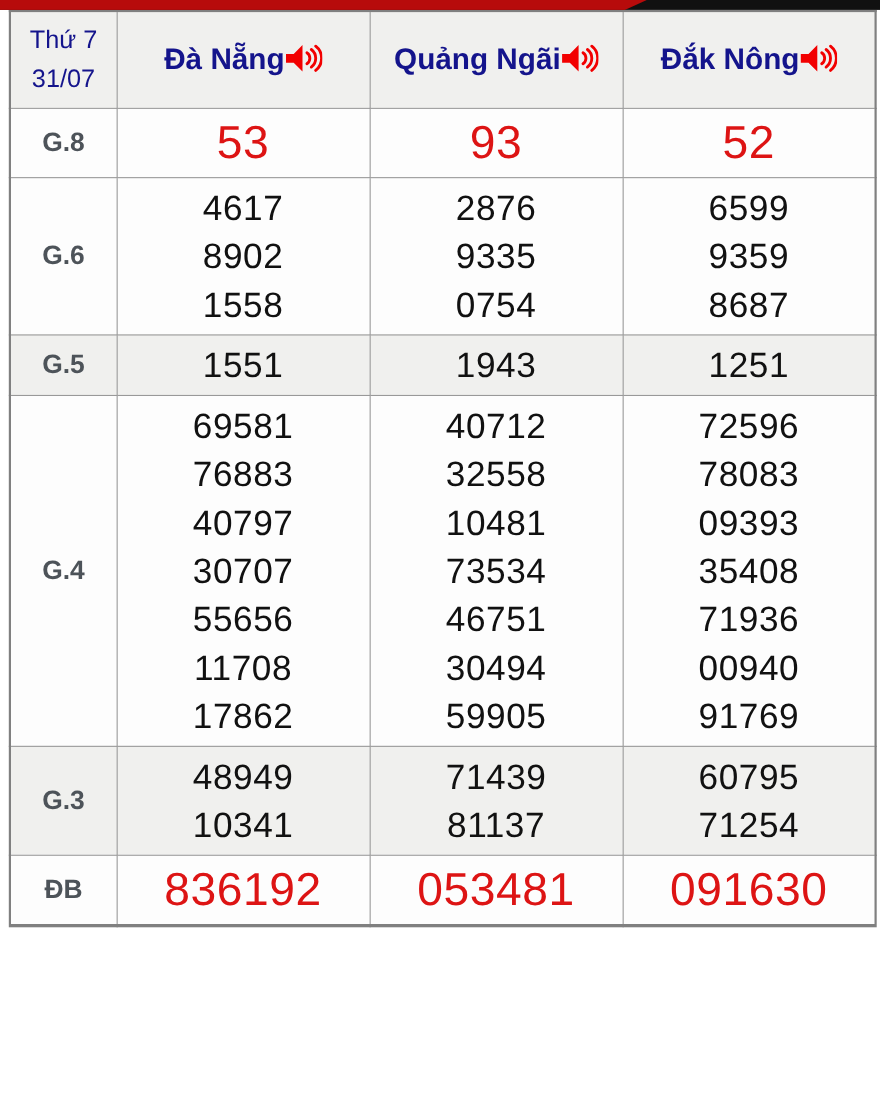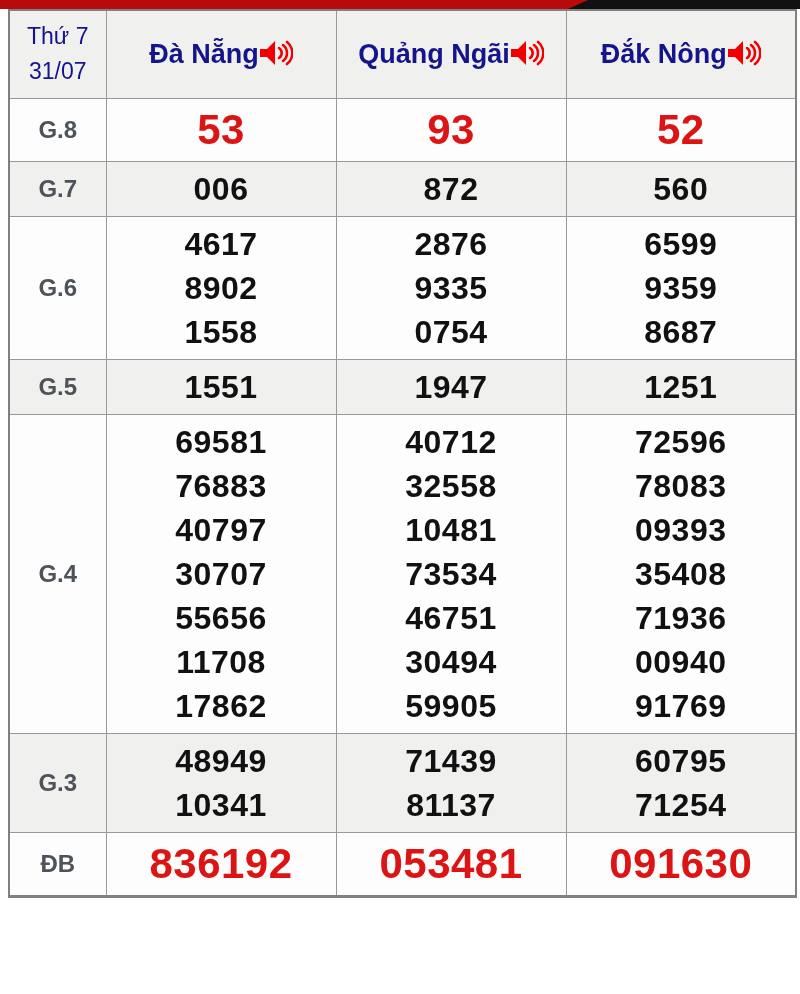--- a/index.html
+++ b/index.html
@@ -56,21 +56,21 @@
   tbody tr.row-white{background:#fdfdfd;}
   tbody tr.row-gray{background:var(--altbg);}
   td.label-cell{
     text-align:center;vertical-align:middle;
     font-size:24px;font-weight:bold;color:var(--label);
   }
   td.num-cell{
     text-align:center;vertical-align:middle;padding:5px 0;
   }
   .num{
-    font-size:32px;font-weight:bold;color:var(--num);
+    font-size:32px;font-weight:normal;color:var(--num);
     line-height:44px;letter-spacing:0.5px;
   }
   tr.row-highlight .num{
     color:var(--red);font-size:42px;line-height:52px;
   }
 </style>
 </head>
 <body>
 
 <div class="top-bar">
@@ -143,32 +143,20 @@
         <td class="num-cell">
           <div class="num">53</div>
         </td>
         <td class="num-cell">
           <div class="num">93</div>
         </td>
         <td class="num-cell">
           <div class="num">52</div>
         </td>
       </tr>
-      <tr class="row-gray">
-        <td class="label-cell">G.7</td>
-        <td class="num-cell">
-          <div class="num">006</div>
-        </td>
-        <td class="num-cell">
-          <div class="num">872</div>
-        </td>
-        <td class="num-cell">
-          <div class="num">560</div>
-        </td>
-      </tr>
       <tr class="row-white">
         <td class="label-cell">G.6</td>
         <td class="num-cell">
           <div class="num">4617</div>
           <div class="num">8902</div>
           <div class="num">1558</div>
         </td>
         <td class="num-cell">
           <div class="num">2876</div>
           <div class="num">9335</div>
@@ -179,21 +167,21 @@
           <div class="num">9359</div>
           <div class="num">8687</div>
         </td>
       </tr>
       <tr class="row-gray">
         <td class="label-cell">G.5</td>
         <td class="num-cell">
           <div class="num">1551</div>
         </td>
         <td class="num-cell">
-          <div class="num">1947</div>
+          <div class="num">1943</div>
         </td>
         <td class="num-cell">
           <div class="num">1251</div>
         </td>
       </tr>
       <tr class="row-white">
         <td class="label-cell">G.4</td>
         <td class="num-cell">
           <div class="num">69581</div>
           <div class="num">76883</div>

